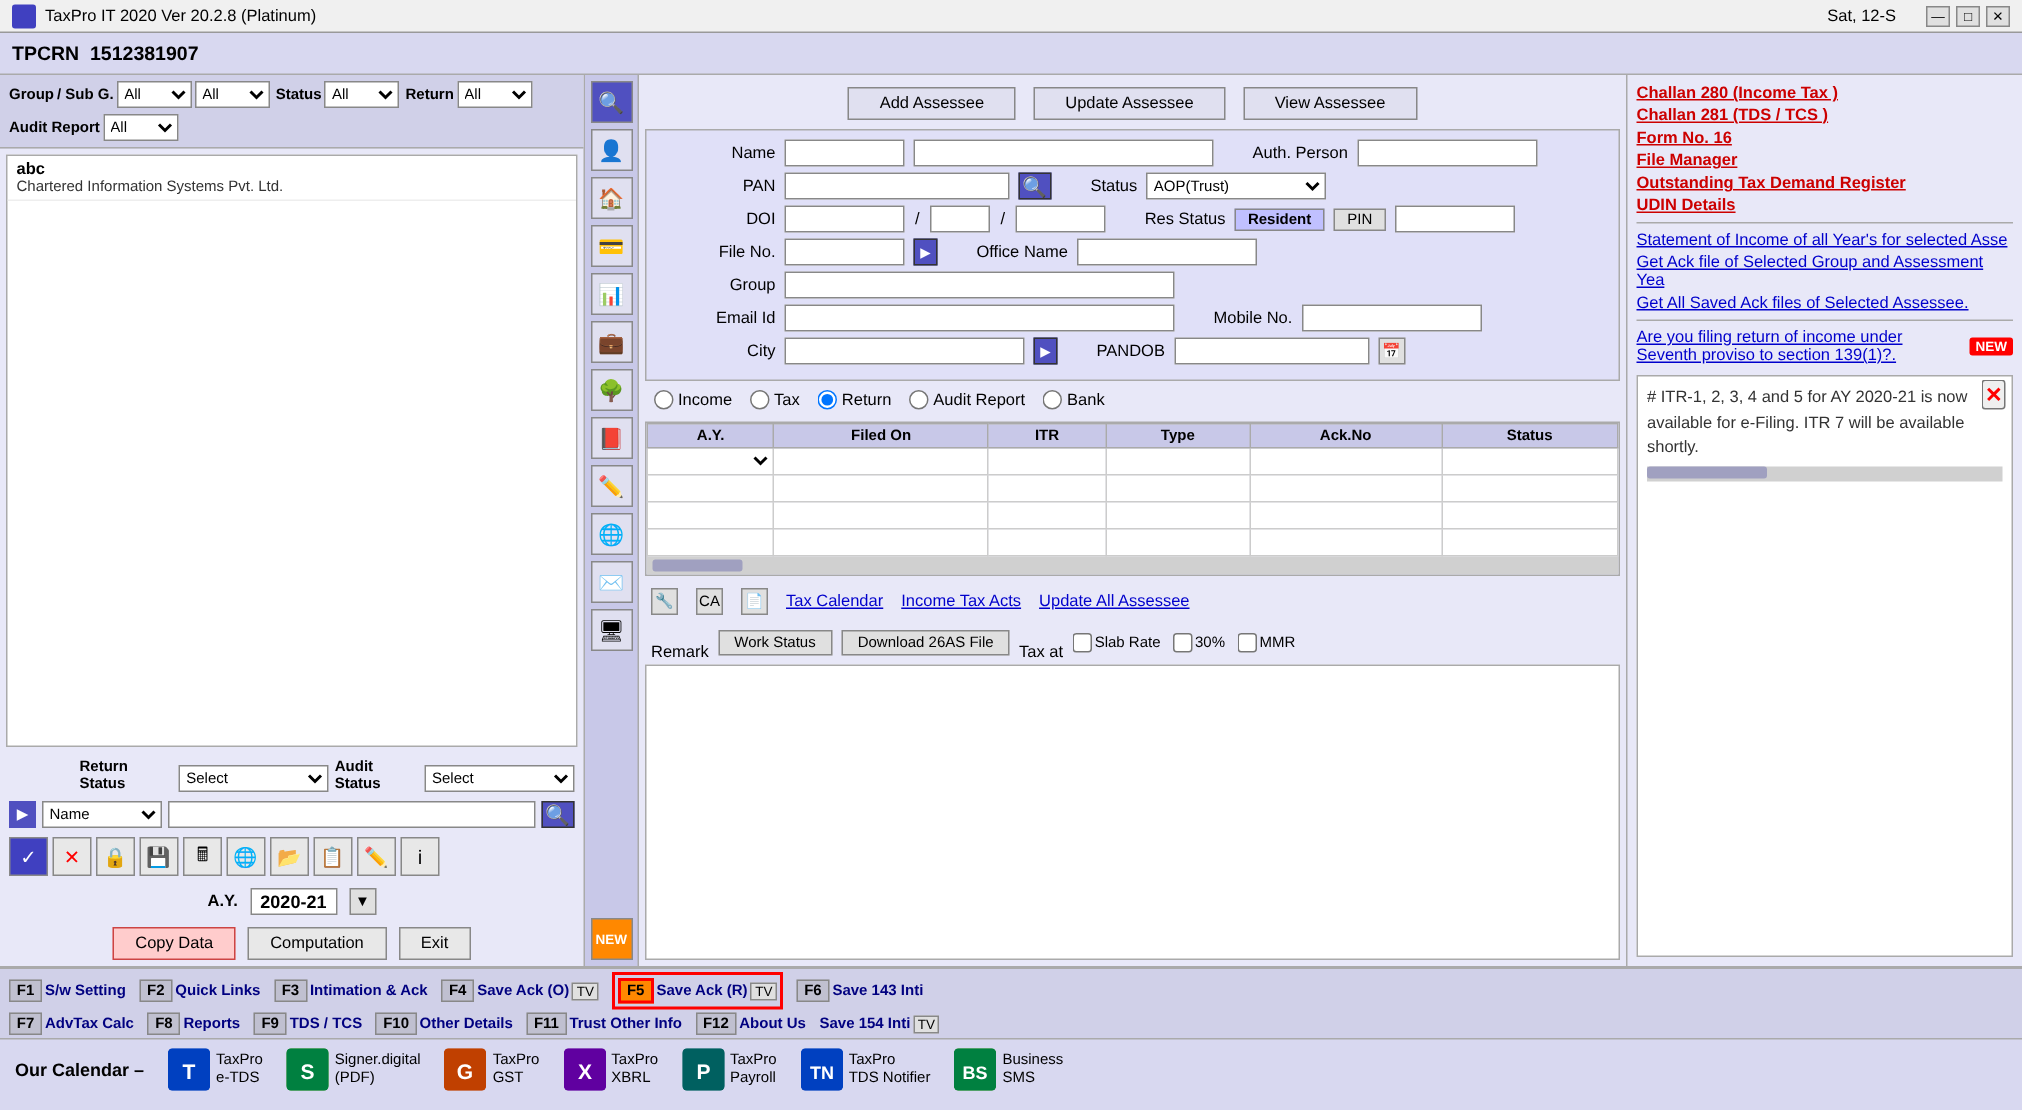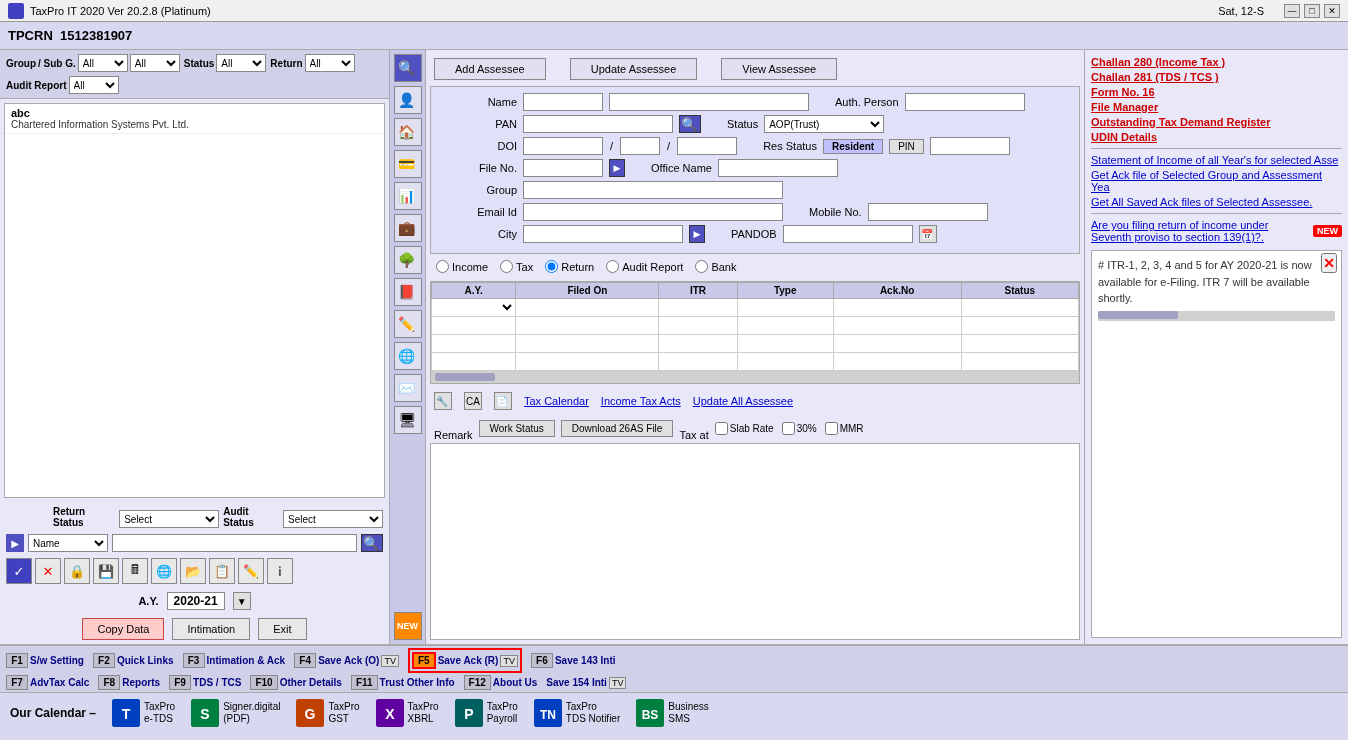--- a/index.html
+++ b/index.html
@@ -56,21 +56,21 @@
     
     
     .icon-sidebar { width: 36px; background: #c8c8e8; border-right: 1px solid #aaa; display: flex; flex-direction: column; align-items: center; padding: 4px 0; gap: 4px; }
     .icon-btn { width: 28px; height: 28px; border: 1px solid #888; background: #e0e0f0; cursor: pointer; display: flex; align-items: center; justify-content: center; font-size: 14px; }
     .icon-btn-blue { background: #5050c0; color: white; }
     .icon-btn-new { background: #ff8800; color: white; font-size: 9px; font-weight: bold; padding: 2px; }
     
     
     .center-panel { flex: 1; background: #e8e8f8; display: flex; flex-direction: column; padding: 4px; }
     
-    .top-action-btns { display: flex; gap: 24px; padding: 4px; justify-content: flex-start; }
+    .top-action-btns { display: flex; gap: 12px; padding: 4px; justify-content: center; }
     .top-action-btn { padding: 4px 20px; border: 1px solid #888; background: #e0e0f0; cursor: pointer; font-size: 11px; }
     
     .form-area { background: #e0e0f8; border: 1px solid #aaa; padding: 6px; margin: 2px 0; }
     .form-row { display: flex; align-items: center; gap: 6px; margin-bottom: 4px; }
     .form-label { width: 80px; font-size: 11px; text-align: right; }
     .form-input { height: 18px; border: 1px solid #888; background: white; font-size: 10px; }
     .form-input-sm { width: 80px; }
     .form-input-xl { width: 260px; }
     .search-icon-btn { width: 22px; height: 18px; background: #5050c0; border: 1px solid #333; color: white; cursor: pointer; display: flex; align-items: center; justify-content: center; }
     .form-arrow-btn { width: 16px; height: 18px; background: #5050c0; color: white; border: 1px solid #333; cursor: pointer; display: flex; align-items: center; justify-content: center; font-size: 9px; }
@@ -238,21 +238,21 @@
     </div>
 
     <div class="ay-row">
       <span class="ay-label">A.Y.</span>
       <span class="ay-value">2020-21</span>
       <button class="ay-arrow">▼</button>
     </div>
 
     <div class="action-btns">
       <button class="action-btn action-btn-pink">Copy Data</button>
-      <button class="action-btn">Intimation</button>
+      <button class="action-btn">Computation</button>
       <button class="action-btn">Exit</button>
     </div>
 
   </div>
 
   <div class="icon-sidebar">
     <button class="icon-btn icon-btn-blue">🔍</button>
     <button class="icon-btn">👤</button>
     <button class="icon-btn">🏠</button>
     <button class="icon-btn">💳</button>

